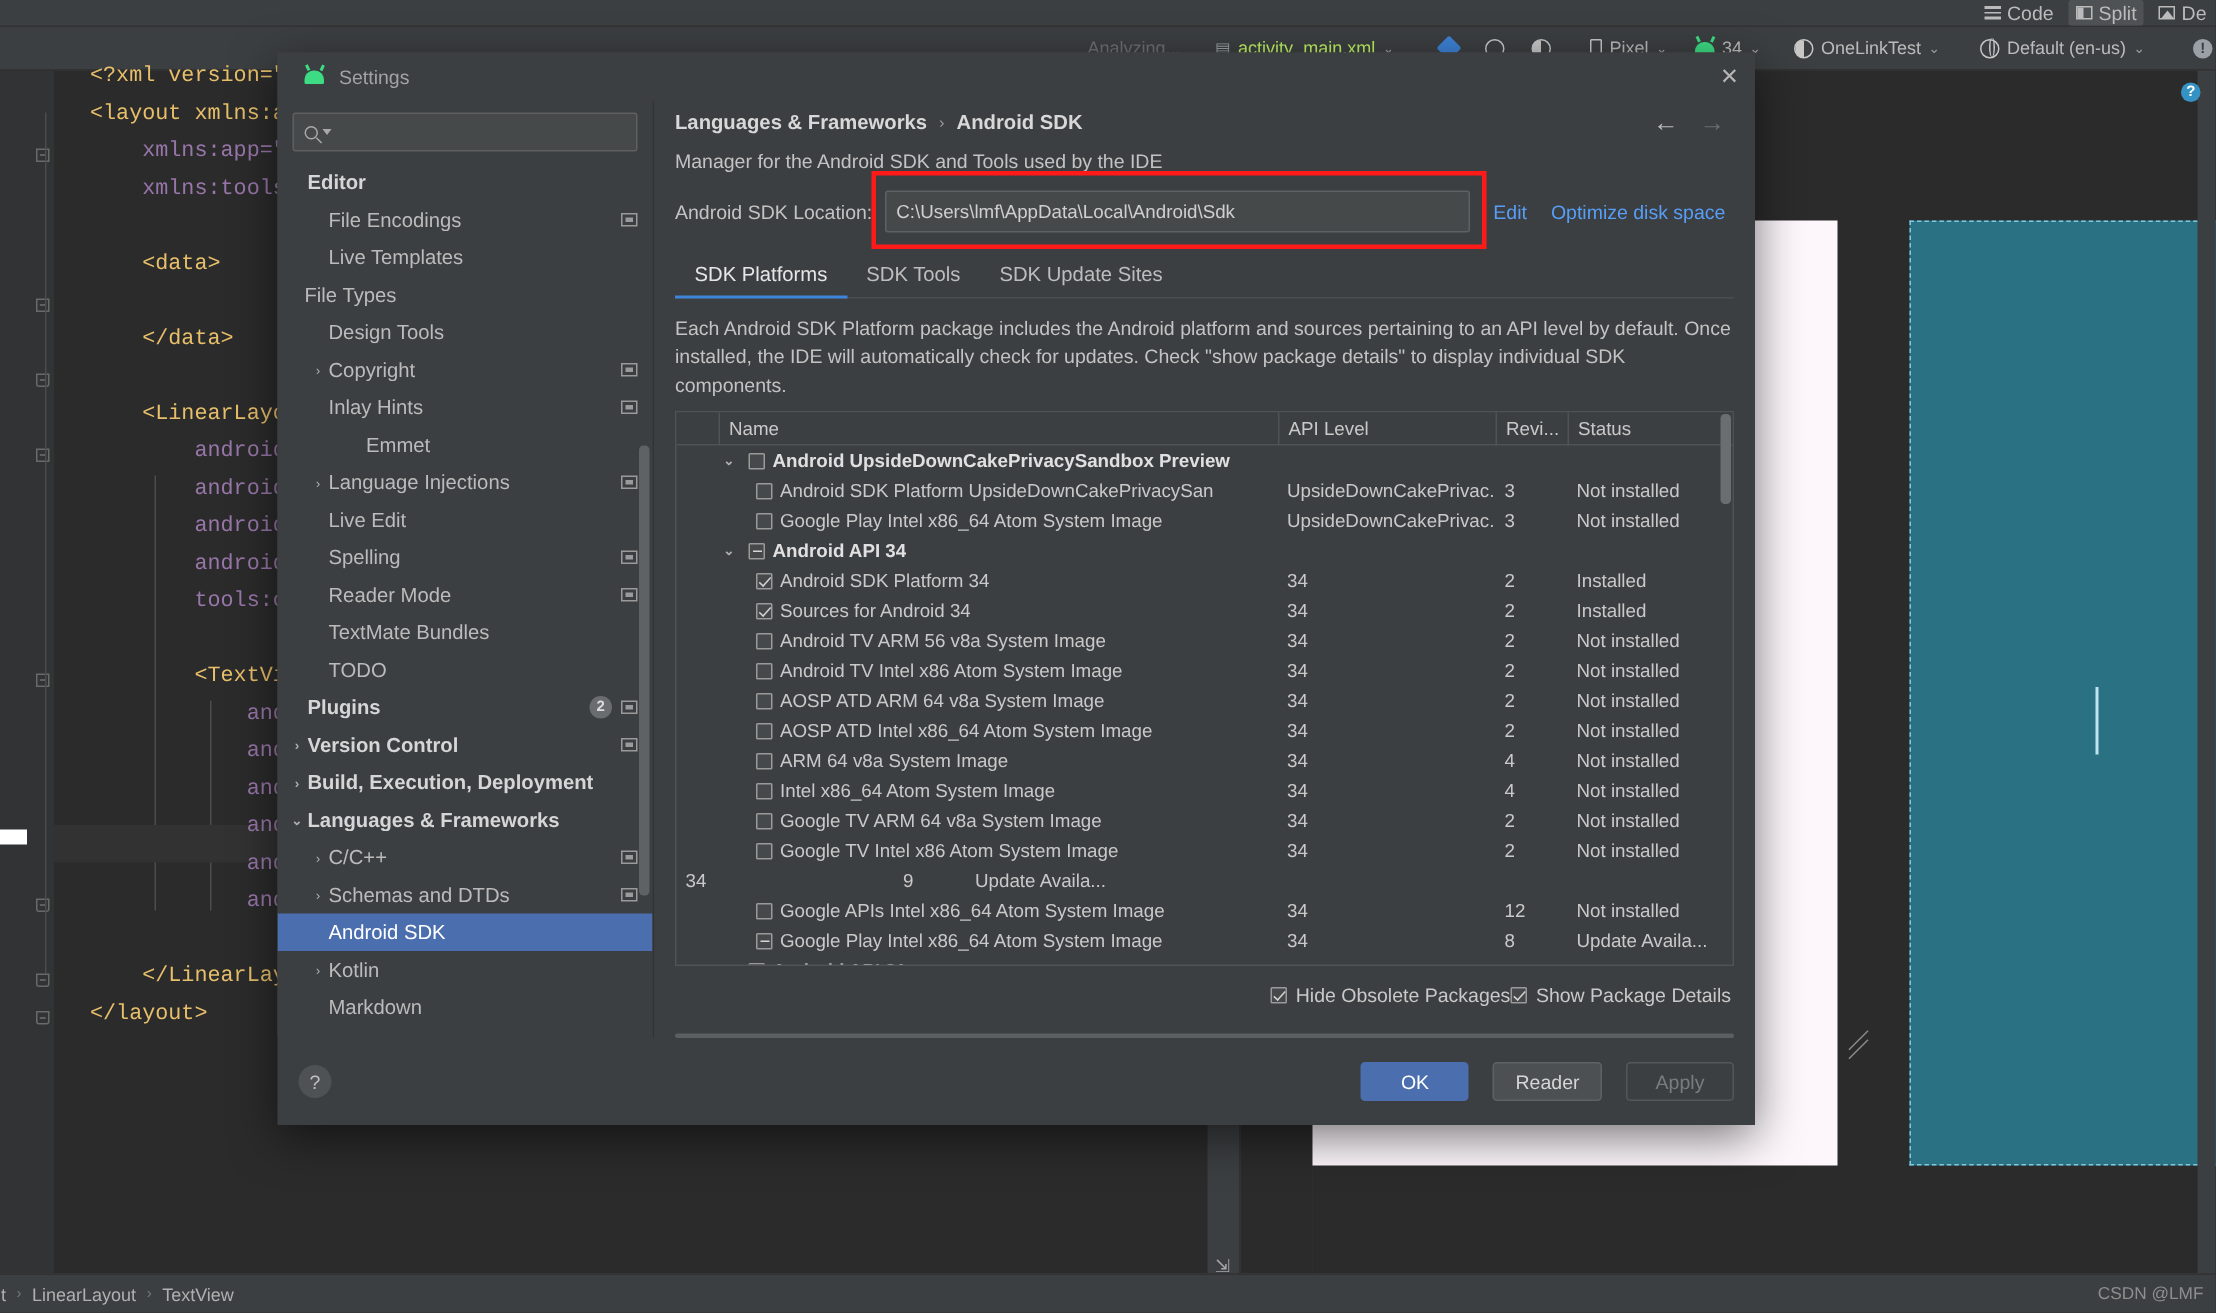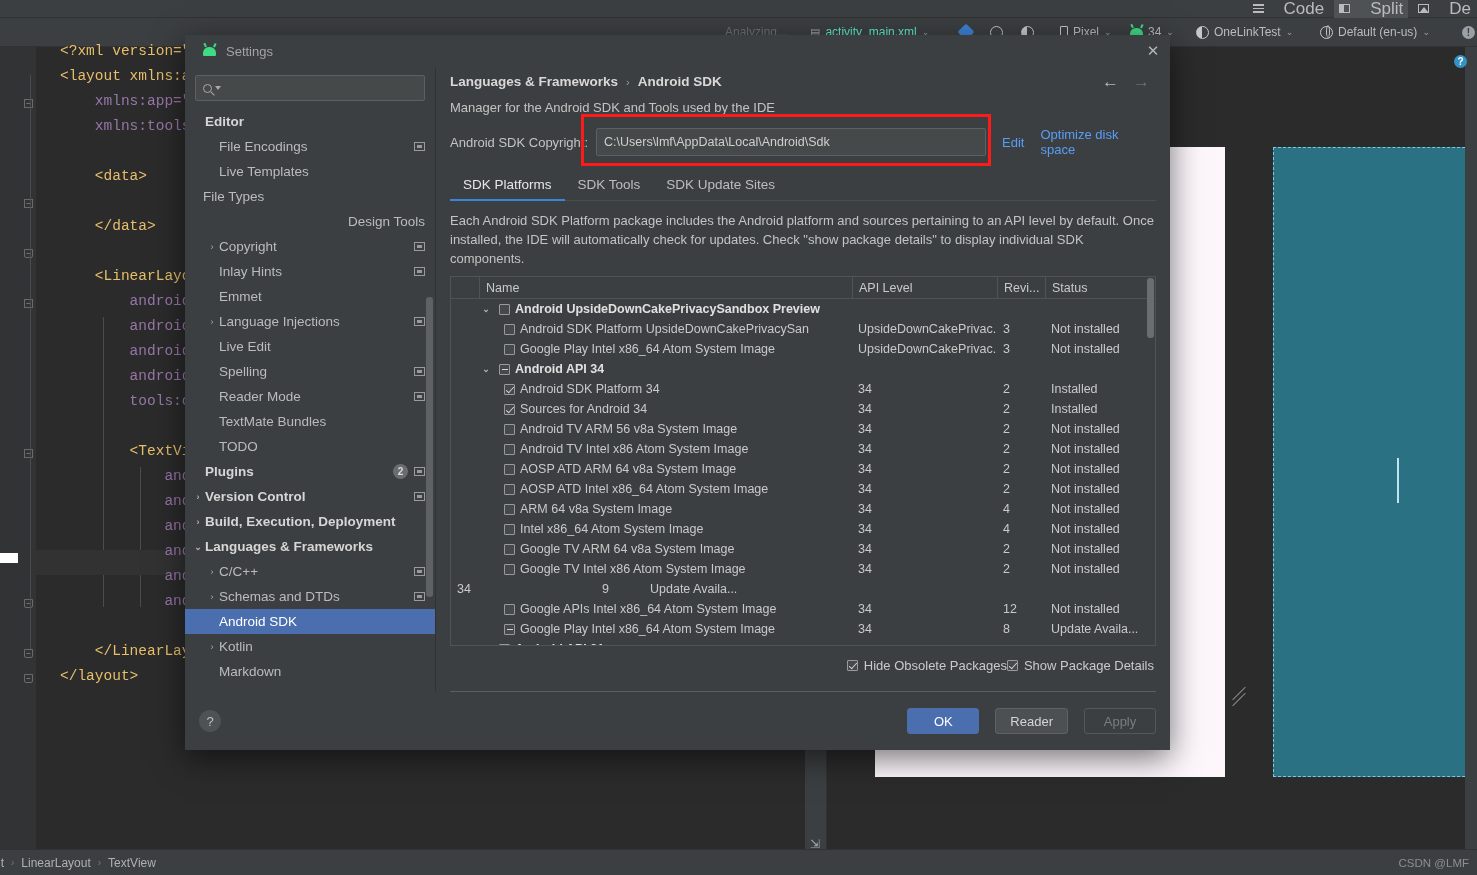--- a/index.html
+++ b/index.html
@@ -15,21 +15,21 @@
 
   
   #ide { position: absolute; inset: 0; background: #3c3f41; }
 
   .ide-topbar {
     position: absolute; left: 0; top: 0; width: 1477px; height: 18px;
     background: #3c3f41; border-bottom: 1px solid #323232;
     display: flex; align-items: center; justify-content: flex-end;
     padding-right: 6px; gap: 10px;
   }
-  .ide-topbar .vm { display: flex; align-items: center; gap: 20px; color: #bbbbbb; font-size: 17px; }
+  .ide-topbar .vm { display: flex; align-items: center; gap: 4px; color: #bbbbbb; font-size: 13px; }
   .ide-topbar .vm.active { background: #4e5254; padding: 1px 5px; border-radius: 2px; }
   .hamb { display:inline-block; width:11px; height:9px; position:relative; }
   .hamb i { position:absolute; left:0; width:11px; height:1.5px; background:#bbb; }
   .hamb i:nth-child(1){top:0} .hamb i:nth-child(2){top:3.5px} .hamb i:nth-child(3){top:7px}
   .splitico { display:inline-block; width:11px; height:9px; border:1.5px solid #bbb; position:relative;}
   .splitico:after{content:"";position:absolute;left:0;top:0;bottom:0;width:4px;background:#bbb;}
   .designico { display:inline-block;width:11px;height:9px;border:1.5px solid #bbb;position:relative;overflow:hidden}
   .designico:after{content:"";position:absolute;left:1px;bottom:0;border-left:4px solid transparent;border-right:4px solid transparent;border-bottom:5px solid #bbb;}
 
   .ide-toolbar {
@@ -246,21 +246,21 @@
     <div class="vm">
       <span class="designico"></span>
       <span>De</span>
     </div>
   </div>
 
   <div class="ide-toolbar">
     <div class="tb-analyzing">Analyzing...</div>
     <div class="tb-group" style="left:810px;">
       <span style="color:#9aa0a6;font-size:11px;">▤</span>
-      <span style="color:#5eead4;">activity_main.xml</span>
+      <span style="color:#bef264;">activity_main.xml</span>
       <span class="caret">⌄</span>
     </div>
     <div class="tb-group" style="left:960px;">
       <span class="blue-diamond"></span>
       <span style="width:8px"></span>
       <span class="circ-ico"></span>
       <span style="width:8px"></span>
       <span class="circ-ico half"></span>
     </div>
     <div class="tb-group" style="left:1060px;">
@@ -368,35 +368,35 @@
             <span class="tmark"></span>
           </div>
           <div class="tnode" style="padding-left: 20px;">
             <span class="tarrow"></span>
             <span class="tlabel">Live Templates</span>
           </div>
           <div class="tnode" style="padding-left: 4px;">
             <span class="tarrow"></span>
             <span class="tlabel">File Types</span>
           </div>
-          <div class="tnode" style="padding-left: 30px; text-align: right;">
+          <div class="tnode" style="padding-left: 20px;">
             <span class="tarrow"></span>
             <span class="tlabel">Design Tools</span>
           </div>
           <div class="tnode" style="padding-left: 20px;">
             <span class="tarrow">›</span>
             <span class="tlabel">Copyright</span>
             <span class="tmark"></span>
           </div>
           <div class="tnode" style="padding-left: 20px;">
             <span class="tarrow"></span>
             <span class="tlabel">Inlay Hints</span>
             <span class="tmark"></span>
           </div>
-          <div class="tnode" style="padding-left: 20px;">
+          <div class="tnode" style="padding-left: 20px; margin-left: 25px;">
             <span class="tarrow"></span>
             <span class="tlabel">Emmet</span>
           </div>
           <div class="tnode" style="padding-left: 20px;">
             <span class="tarrow">›</span>
             <span class="tlabel">Language Injections</span>
             <span class="tmark"></span>
           </div>
           <div class="tnode" style="padding-left: 20px;">
             <span class="tarrow"></span>
@@ -475,21 +475,21 @@
         <span class="crumb">Android SDK</span>
         <span class="nav-arrows">
           <span class="arw">←</span>
           <span class="arw dis">→</span>
         </span>
       </div>
 
       <div class="mgr-text">Manager for the Android SDK and Tools used by the IDE</div>
 
       <div class="loc-row">
-        <span class="loc-label">Android SDK Copyright:</span>
+        <span class="loc-label">Android SDK Location:</span>
         <span class="loc-field">C:\Users\lmf\AppData\Local\Android\Sdk</span>
         <span class="link">Edit</span>
         <span class="link">Optimize disk space</span>
         <span class="redbox"></span>
       </div>
 
       <div class="tabs" id="tabs">
           <div class="tab active">SDK Platforms</div>
           <div class="tab">SDK Tools</div>
           <div class="tab">SDK Update Sites</div>

